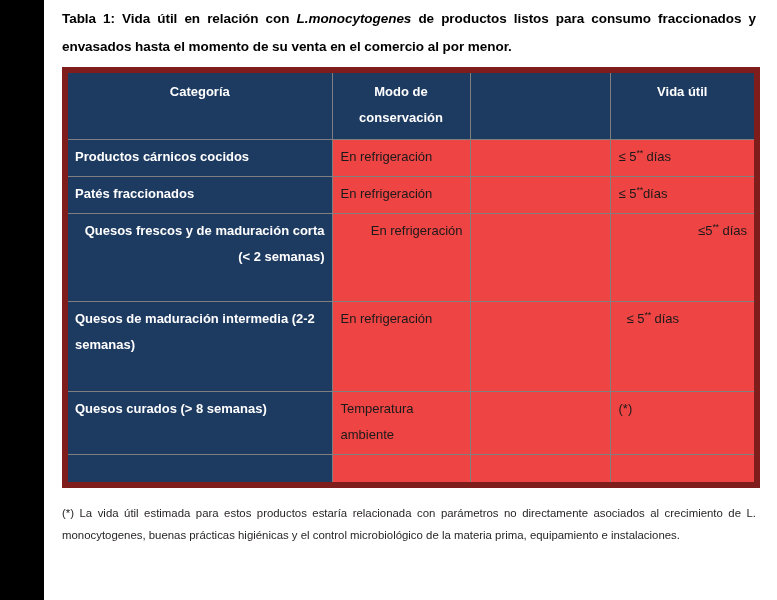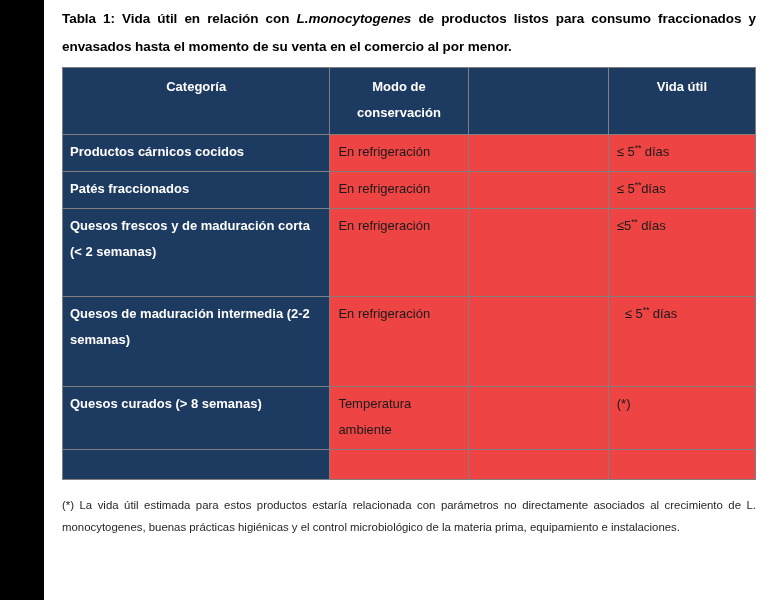--- a/index.html
+++ b/index.html
@@ -45,21 +45,21 @@
   .caption .sp {
     font-style: italic;
   }
 
   
   table.vida-table {
     border-collapse: collapse;
     table-layout: fixed;
     width: 694px;
     margin-top: 6px;
-    border: 1px solid #7f1d1d;
+    border: 6px solid #7f1d1d;
   }
   table.vida-table td,
   table.vida-table th {
     border: 1px solid #7f7f7f;
     vertical-align: top;
     padding: 0;
     box-sizing: border-box;
   }
   .col-a { width: 267px; }
   .col-b { width: 138px; }
@@ -140,21 +140,21 @@
             <td class="white">En refrigeración</td>
             <td class="white"></td>
             <td class="white"><span>≤ 5</span><sup class="ast">**</sup><span> días</span></td>
           </tr>
           <tr style="height: 28px;">
             <td class="navy">Patés fraccionados</td>
             <td class="white">En refrigeración</td>
             <td class="white"></td>
             <td class="white"><span>≤ 5</span><sup class="ast">**</sup><span>días</span></td>
           </tr>
-          <tr style="height: 88px;">
+          <tr style="height: 88px; text-align: right;">
             <td class="navy">Quesos frescos y de maduración corta (&lt; 2 semanas)</td>
             <td class="white">En refrigeración</td>
             <td class="white"></td>
             <td class="white"><span>≤5</span><sup class="ast">**</sup><span> días</span></td>
           </tr>
           <tr style="height: 90px;">
             <td class="navy">Quesos de maduración intermedia (2-2 semanas)</td>
             <td class="white">En refrigeración</td>
             <td class="white"></td>
             <td class="white pad-left-more"><span>≤ 5</span><sup class="ast">**</sup><span> días</span></td>

